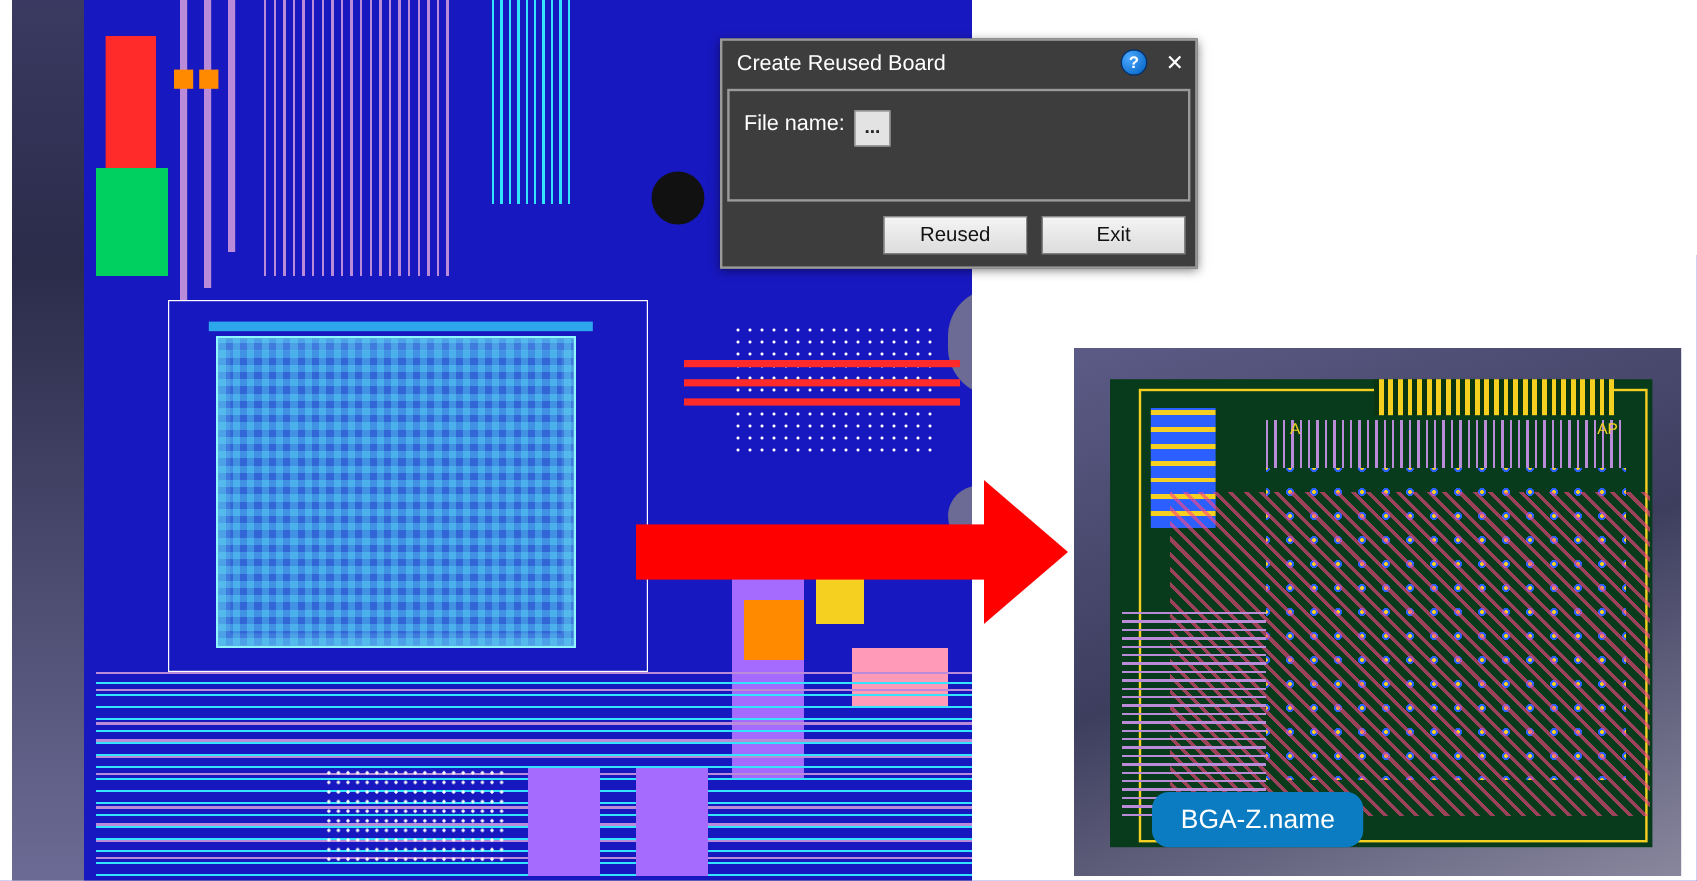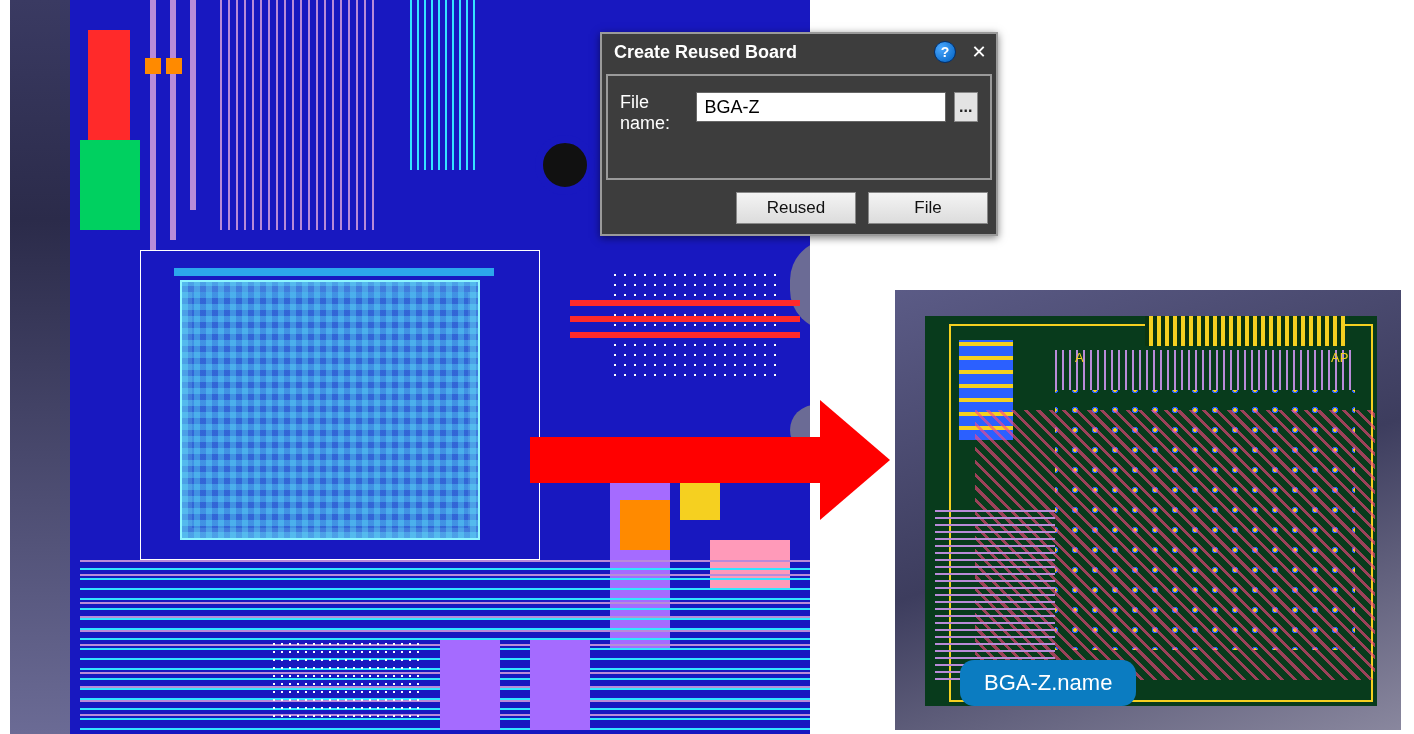--- a/index.html
+++ b/index.html
@@ -91,21 +91,20 @@
     .dialog-title {
       display: flex;
       align-items: center;
       padding: 6px 6px 6px 12px;
       height: 36px;
     }
     .dialog-title .title-text {
       flex: 1;
       font-size: 18px;
       color: #ffffff;
-      font-weight: bold;
     }
     .help-icon {
       width: 22px; height: 22px; border-radius: 50%;
       background: radial-gradient(circle at 30% 30%, #4aa8ff, #0060c0);
       color: #fff; display:flex; align-items:center; justify-content:center;
       font-weight: bold; font-size: 14px; margin-right: 12px;
       border: 1px solid #003070;
     }
     .close-x {
       width: 22px; height: 22px; color: #fff;
@@ -260,27 +259,26 @@
 
 <div class="dialog">
   <div class="dialog-title">
     <span class="title-text">Create Reused Board</span>
     <span class="help-icon">?</span>
     <span class="close-x">✕</span>
   </div>
   <div class="dialog-body-wrap">
     <div class="dialog-body">
       <label>File name:</label>
-      <input class="text-input" type="text" value="BGA-Z" style="">
       <div class="browse-btn">...</div>
     </div>
   </div>
   <div class="dialog-buttons">
     <div class="btn">Reused</div>
-    <div class="btn">File</div>
+    <div class="btn">Exit</div>
   </div>
 </div>
 
 <div class="arrow">
   <div class="arrow-shaft"></div>
   <div class="arrow-head"></div>
 </div>
 
 <div class="pcb-right">
   <div class="board-r"></div>

